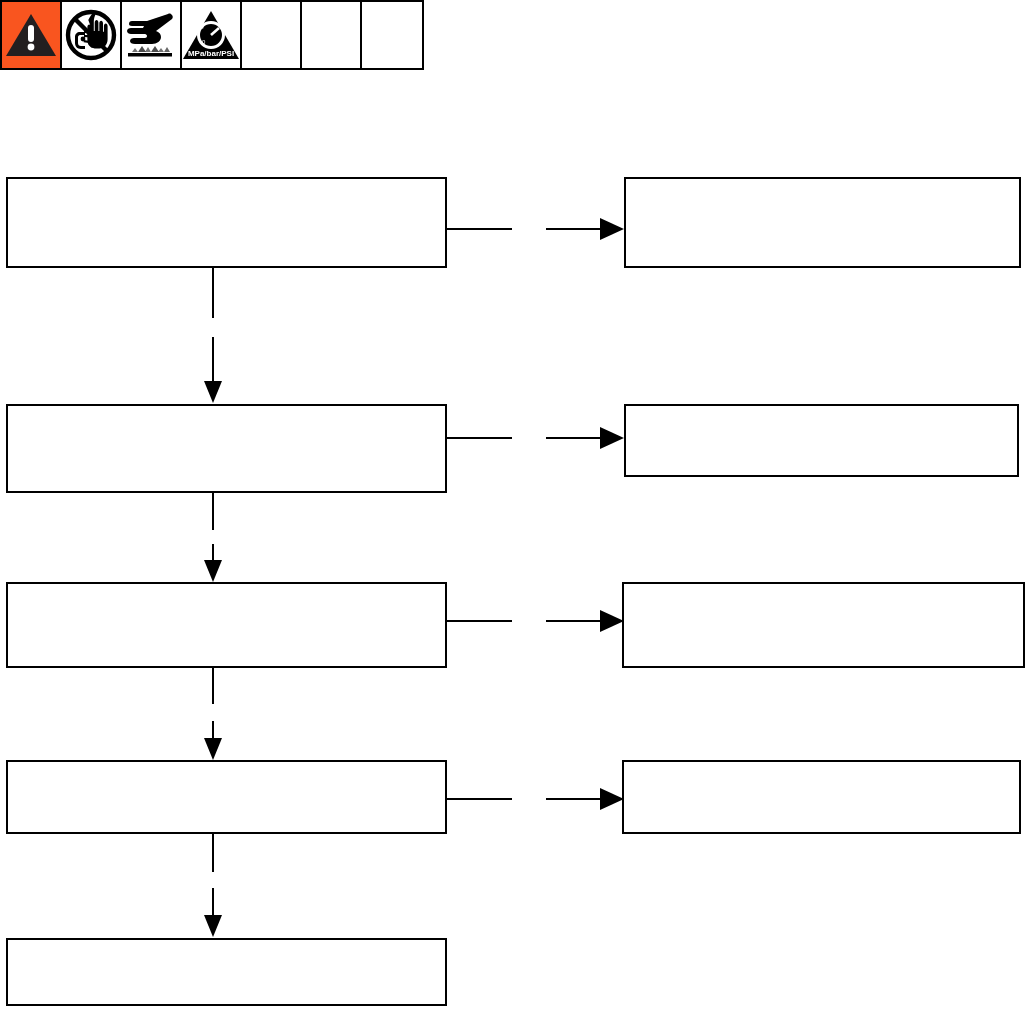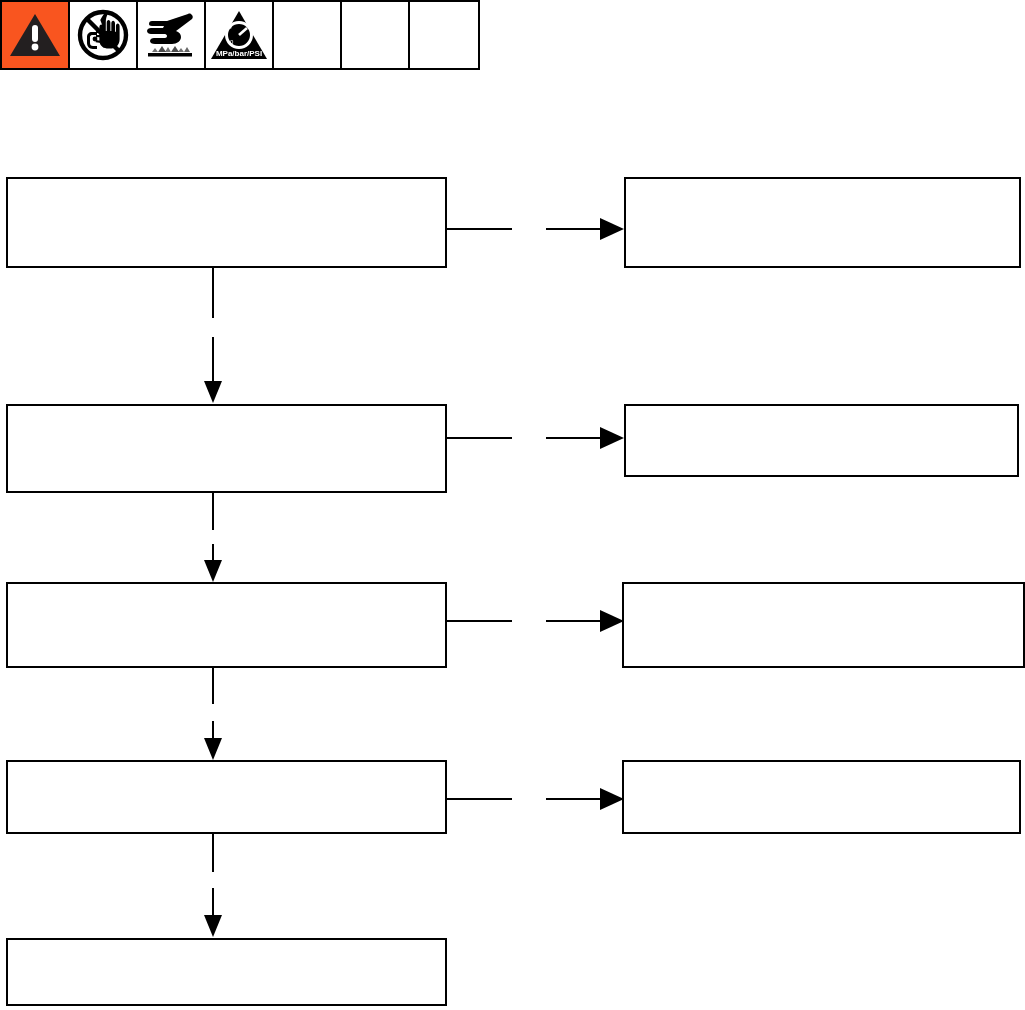--- a/index.html
+++ b/index.html
@@ -18,21 +18,21 @@
   
   #safety-strip {
     position: absolute;
     left: 0;
     top: 0;
     display: flex;
     border: 2px solid #000000;
     box-sizing: border-box;
   }
   .pictogram-cell {
-    width: 68px;
+    width: 60px;
     height: 66px;
     box-sizing: border-box;
     border-right: 2px solid #000000;
     background: #ffffff;
     display: flex;
     align-items: center;
     justify-content: center;
     position: relative;
     overflow: hidden;
   }

